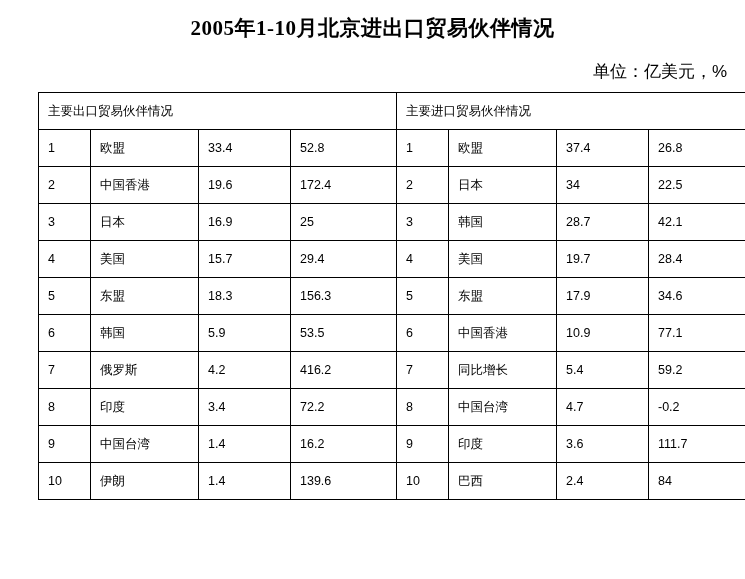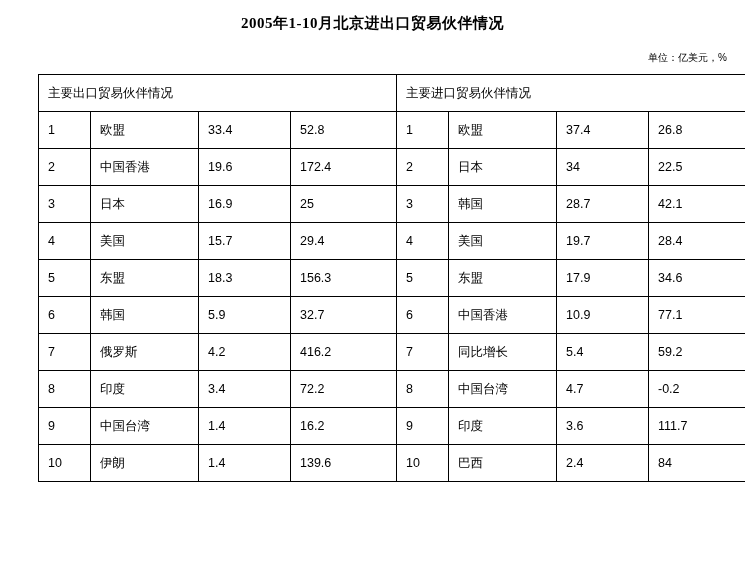--- a/index.html
+++ b/index.html
@@ -16,29 +16,29 @@
   }
   .page {
     position: relative;
     width: 745px;
     height: 579px;
     box-sizing: border-box;
   }
   .doc-title {
     text-align: center;
     font-family: "Liberation Serif", serif;
-    font-size: 15px;
+    font-size: 21px;
     font-weight: bold;
     letter-spacing: 0.5px;
     margin: 14px 0 0 0;
     padding: 0;
   }
   .unit-line {
     text-align: right;
-    font-size: 10px;
+    font-size: 17px;
     margin: 18px 18px 0 0;
   }
   .table-wrap {
     margin: 9px 14px 0 14px;
     padding-left: 24px;
   }
   table.data {
     border-collapse: collapse;
     width: 716px;
     table-layout: fixed;
@@ -135,21 +135,21 @@
           <td>156.3</td>
           <td>5</td>
           <td>东盟</td>
           <td>17.9</td>
           <td>34.6</td>
         </tr>
         <tr>
           <td>6</td>
           <td>韩国</td>
           <td>5.9</td>
-          <td>32.7</td>
+          <td>53.5</td>
           <td>6</td>
           <td>中国香港</td>
           <td>10.9</td>
           <td>77.1</td>
         </tr>
         <tr>
           <td>7</td>
           <td>俄罗斯</td>
           <td>4.2</td>
           <td>416.2</td>

